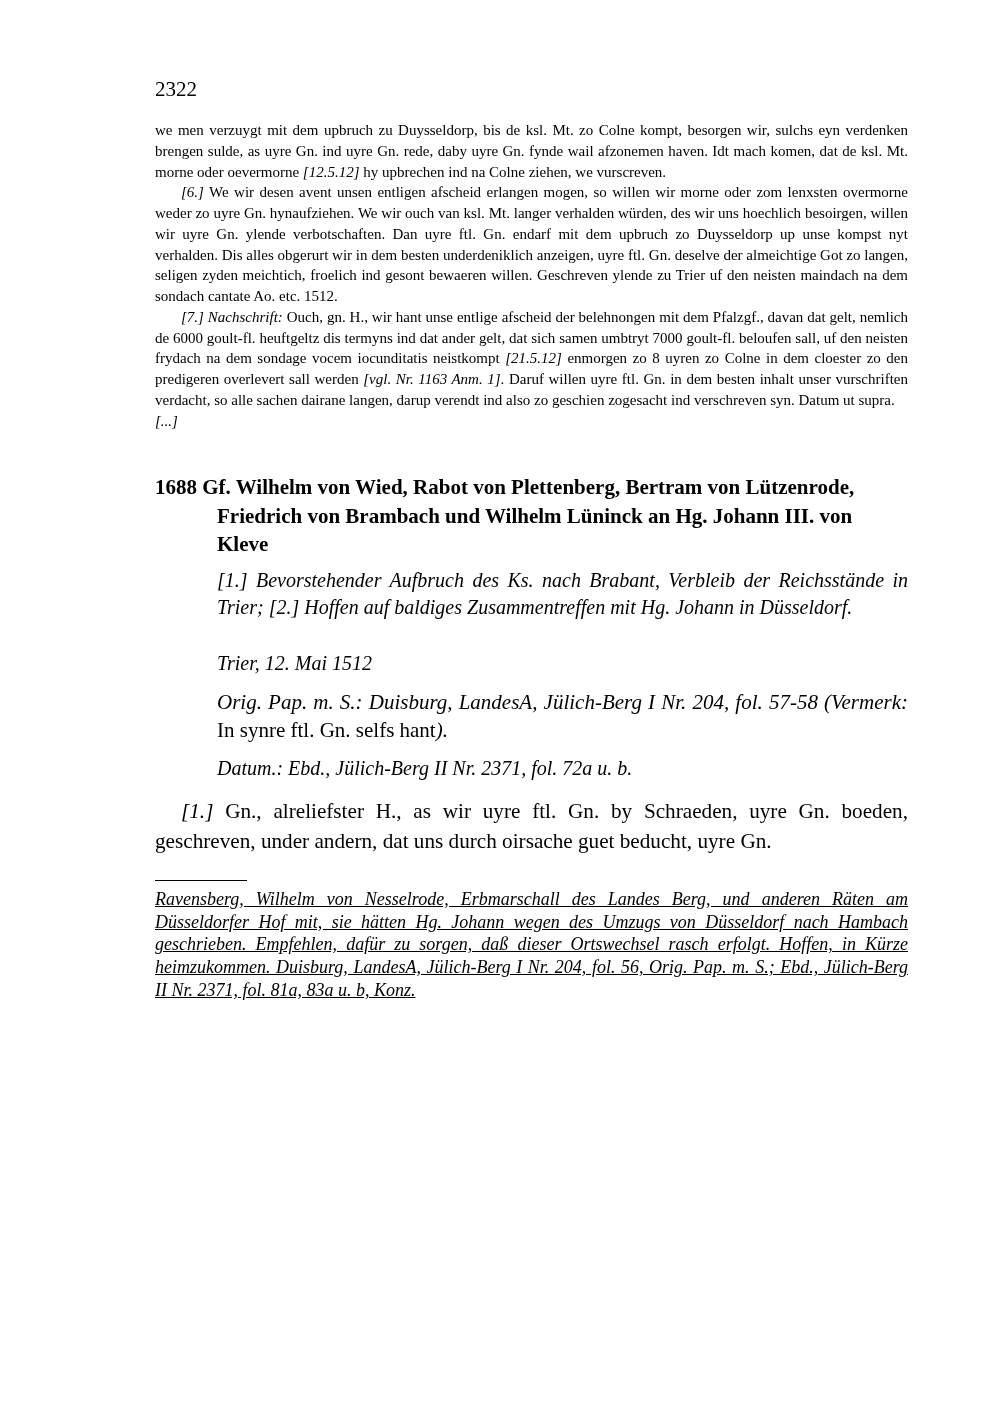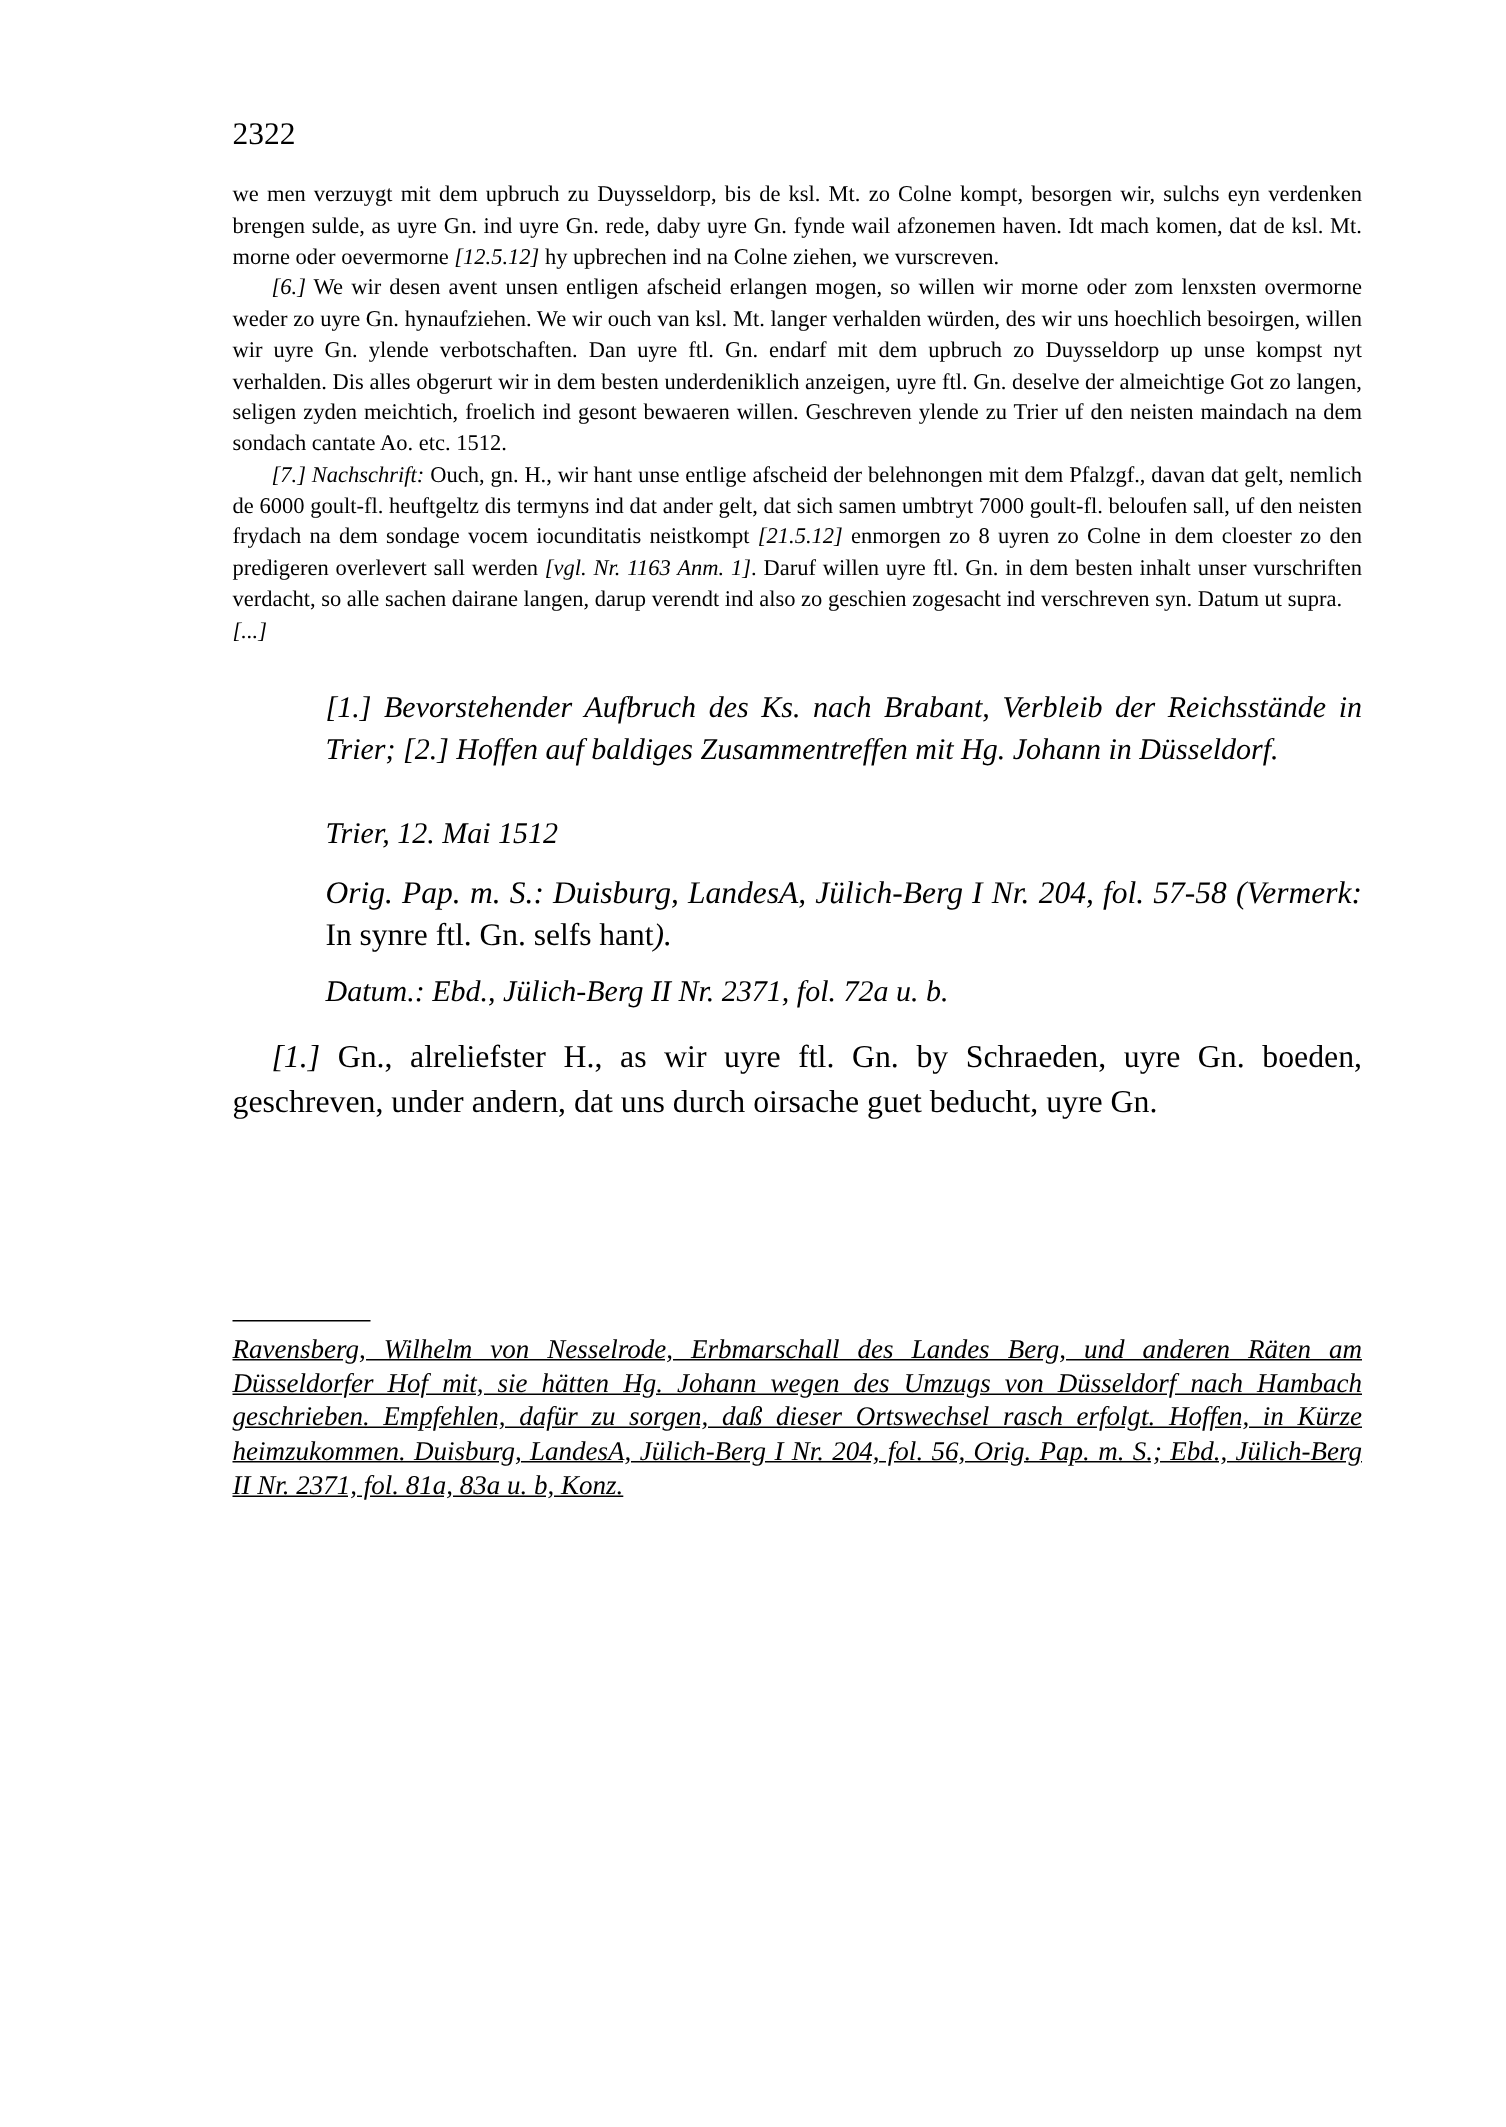--- a/index.html
+++ b/index.html
@@ -67,21 +67,21 @@
     display: inline;
   }
   .doc-head .htext {
     display: inline;
   }
   .doc-head-wrap {
     padding-left: 62px;
     text-indent: -62px;
   }
   .regest {
-    margin-top: 28px;
+    margin-top: 8px;
     margin-left: 62px;
     font-size: 20px;
     font-style: italic;
     line-height: 1.38;
     text-align: justify;
   }
   .dateline {
     margin-top: 30px;
     margin-left: 62px;
     font-size: 20px;
@@ -142,20 +142,26 @@
 
     <p><span>we men verzuygt mit dem upbruch zu Duysseldorp, bis de ksl. Mt. zo Colne kompt, besorgen wir, sulchs eyn verdenken brengen sulde, as uyre Gn. ind uyre Gn. rede, daby uyre Gn. fynde wail afzonemen haven. Idt mach komen, dat de ksl. Mt. morne oder oevermorne </span><span class="it">[12.5.12]</span><span> hy upbrechen ind na Colne ziehen, we vurscreven.</span></p>
 
     <p class="indent"><span class="it">[6.]</span><span> We wir desen avent unsen entligen afscheid erlangen mogen, so willen wir morne oder zom lenxsten overmorne weder zo uyre Gn. hynaufziehen. We wir ouch van ksl. Mt. langer verhalden würden, des wir uns hoechlich besoirgen, willen wir uyre Gn. ylende verbotschaften. Dan uyre ftl. Gn. endarf mit dem upbruch zo Duysseldorp up unse kompst nyt verhalden. Dis alles obgerurt wir in dem besten underdeniklich anzeigen, uyre ftl. Gn. deselve der almeichtige Got zo langen, seligen zyden meichtich, froelich ind gesont bewaeren willen. Geschreven ylende zu Trier uf den neisten maindach na dem sondach cantate Ao. etc. 1512.</span></p>
 
     <p class="indent"><span class="it">[7.] Nachschrift:</span><span> Ouch, gn. H., wir hant unse entlige afscheid der belehnongen mit dem Pfalzgf., davan dat gelt, nemlich de 6000 goult-fl. heuftgeltz dis termyns ind dat ander gelt, dat sich samen umbtryt 7000 goult-fl. beloufen sall, uf den neisten frydach na dem sondage vocem iocunditatis neistkompt </span><span class="it">[21.5.12]</span><span> enmorgen zo 8 uyren zo Colne in dem cloester zo den predigeren overlevert sall werden </span><span class="it">[vgl. Nr. 1163 Anm. 1]</span><span>. Daruf willen uyre ftl. Gn. in dem besten inhalt unser vurschriften verdacht, so alle sachen dairane langen, darup verendt ind also zo geschien zogesacht ind verschreven syn. Datum ut supra.</span></p>
 
     <p class="it">[...]</p>
   </div>
 
+  <div class="doc-head">
+    <div class="doc-head-wrap">
+      <span class="num">1688</span>
+      <span class="htext">Gf. Wilhelm von Wied, Rabot von Plettenberg, Bertram von Lützenrode, Friedrich von Brambach und Wilhelm Lüninck an Hg. Johann III. von Kleve</span>
+    </div>
+  </div>
 
   <div class="regest">[1.] Bevorstehender Aufbruch des Ks. nach Brabant, Verbleib der Reichsstände in Trier; [2.] Hoffen auf baldiges Zusammentreffen mit Hg. Johann in Düsseldorf.</div>
 
   <div class="dateline">Trier, 12. Mai 1512</div>
 
   <div class="source"><span>Orig. Pap. m. S.: Duisburg, LandesA, Jülich-Berg I Nr. 204, fol. 57-58 (Vermerk:</span><span class="rom"> In synre ftl. Gn. selfs hant</span><span>).</span></div>
 
   <div class="konz">Datum.: Ebd., Jülich-Berg II Nr. 2371, fol. 72a u. b.</div>
 
   <div class="after-source"><span style="margin-left:26px;"></span><span class="it">[1.]</span><span> Gn., alreliefster H., as wir uyre ftl. Gn. by Schraeden, uyre Gn. boeden, geschreven, under andern, dat uns durch oirsache guet beducht, uyre Gn.</span></div>

